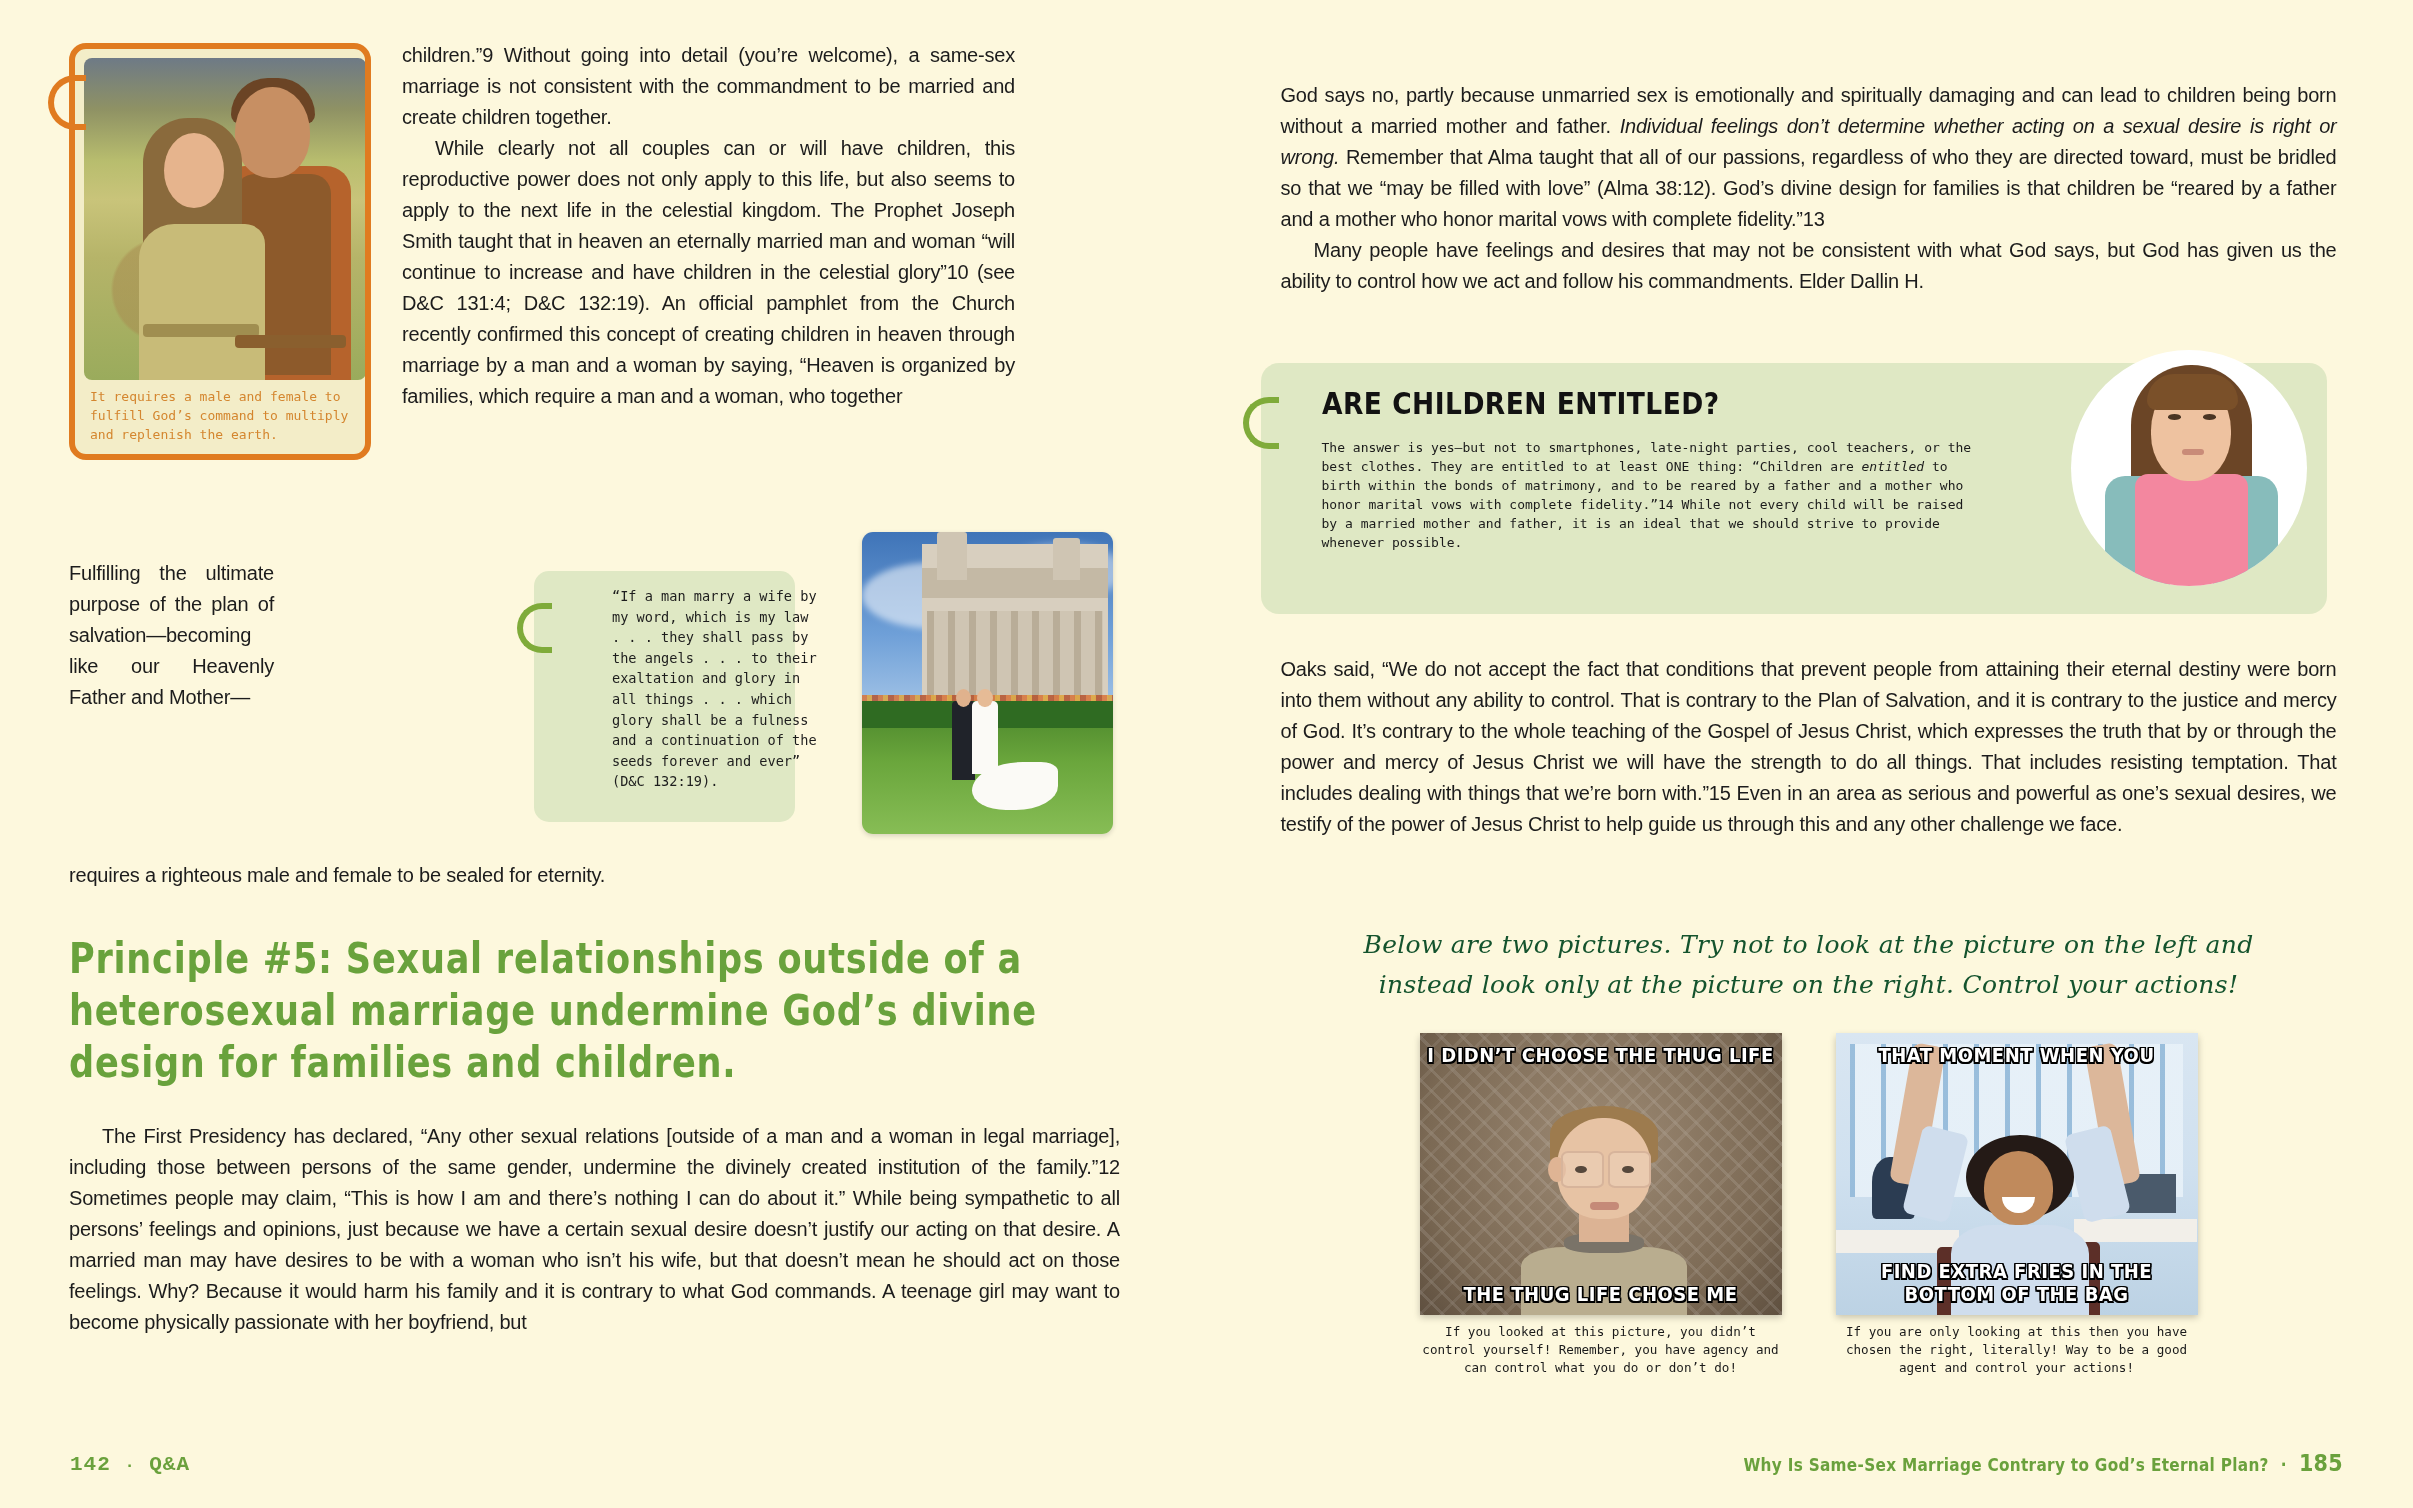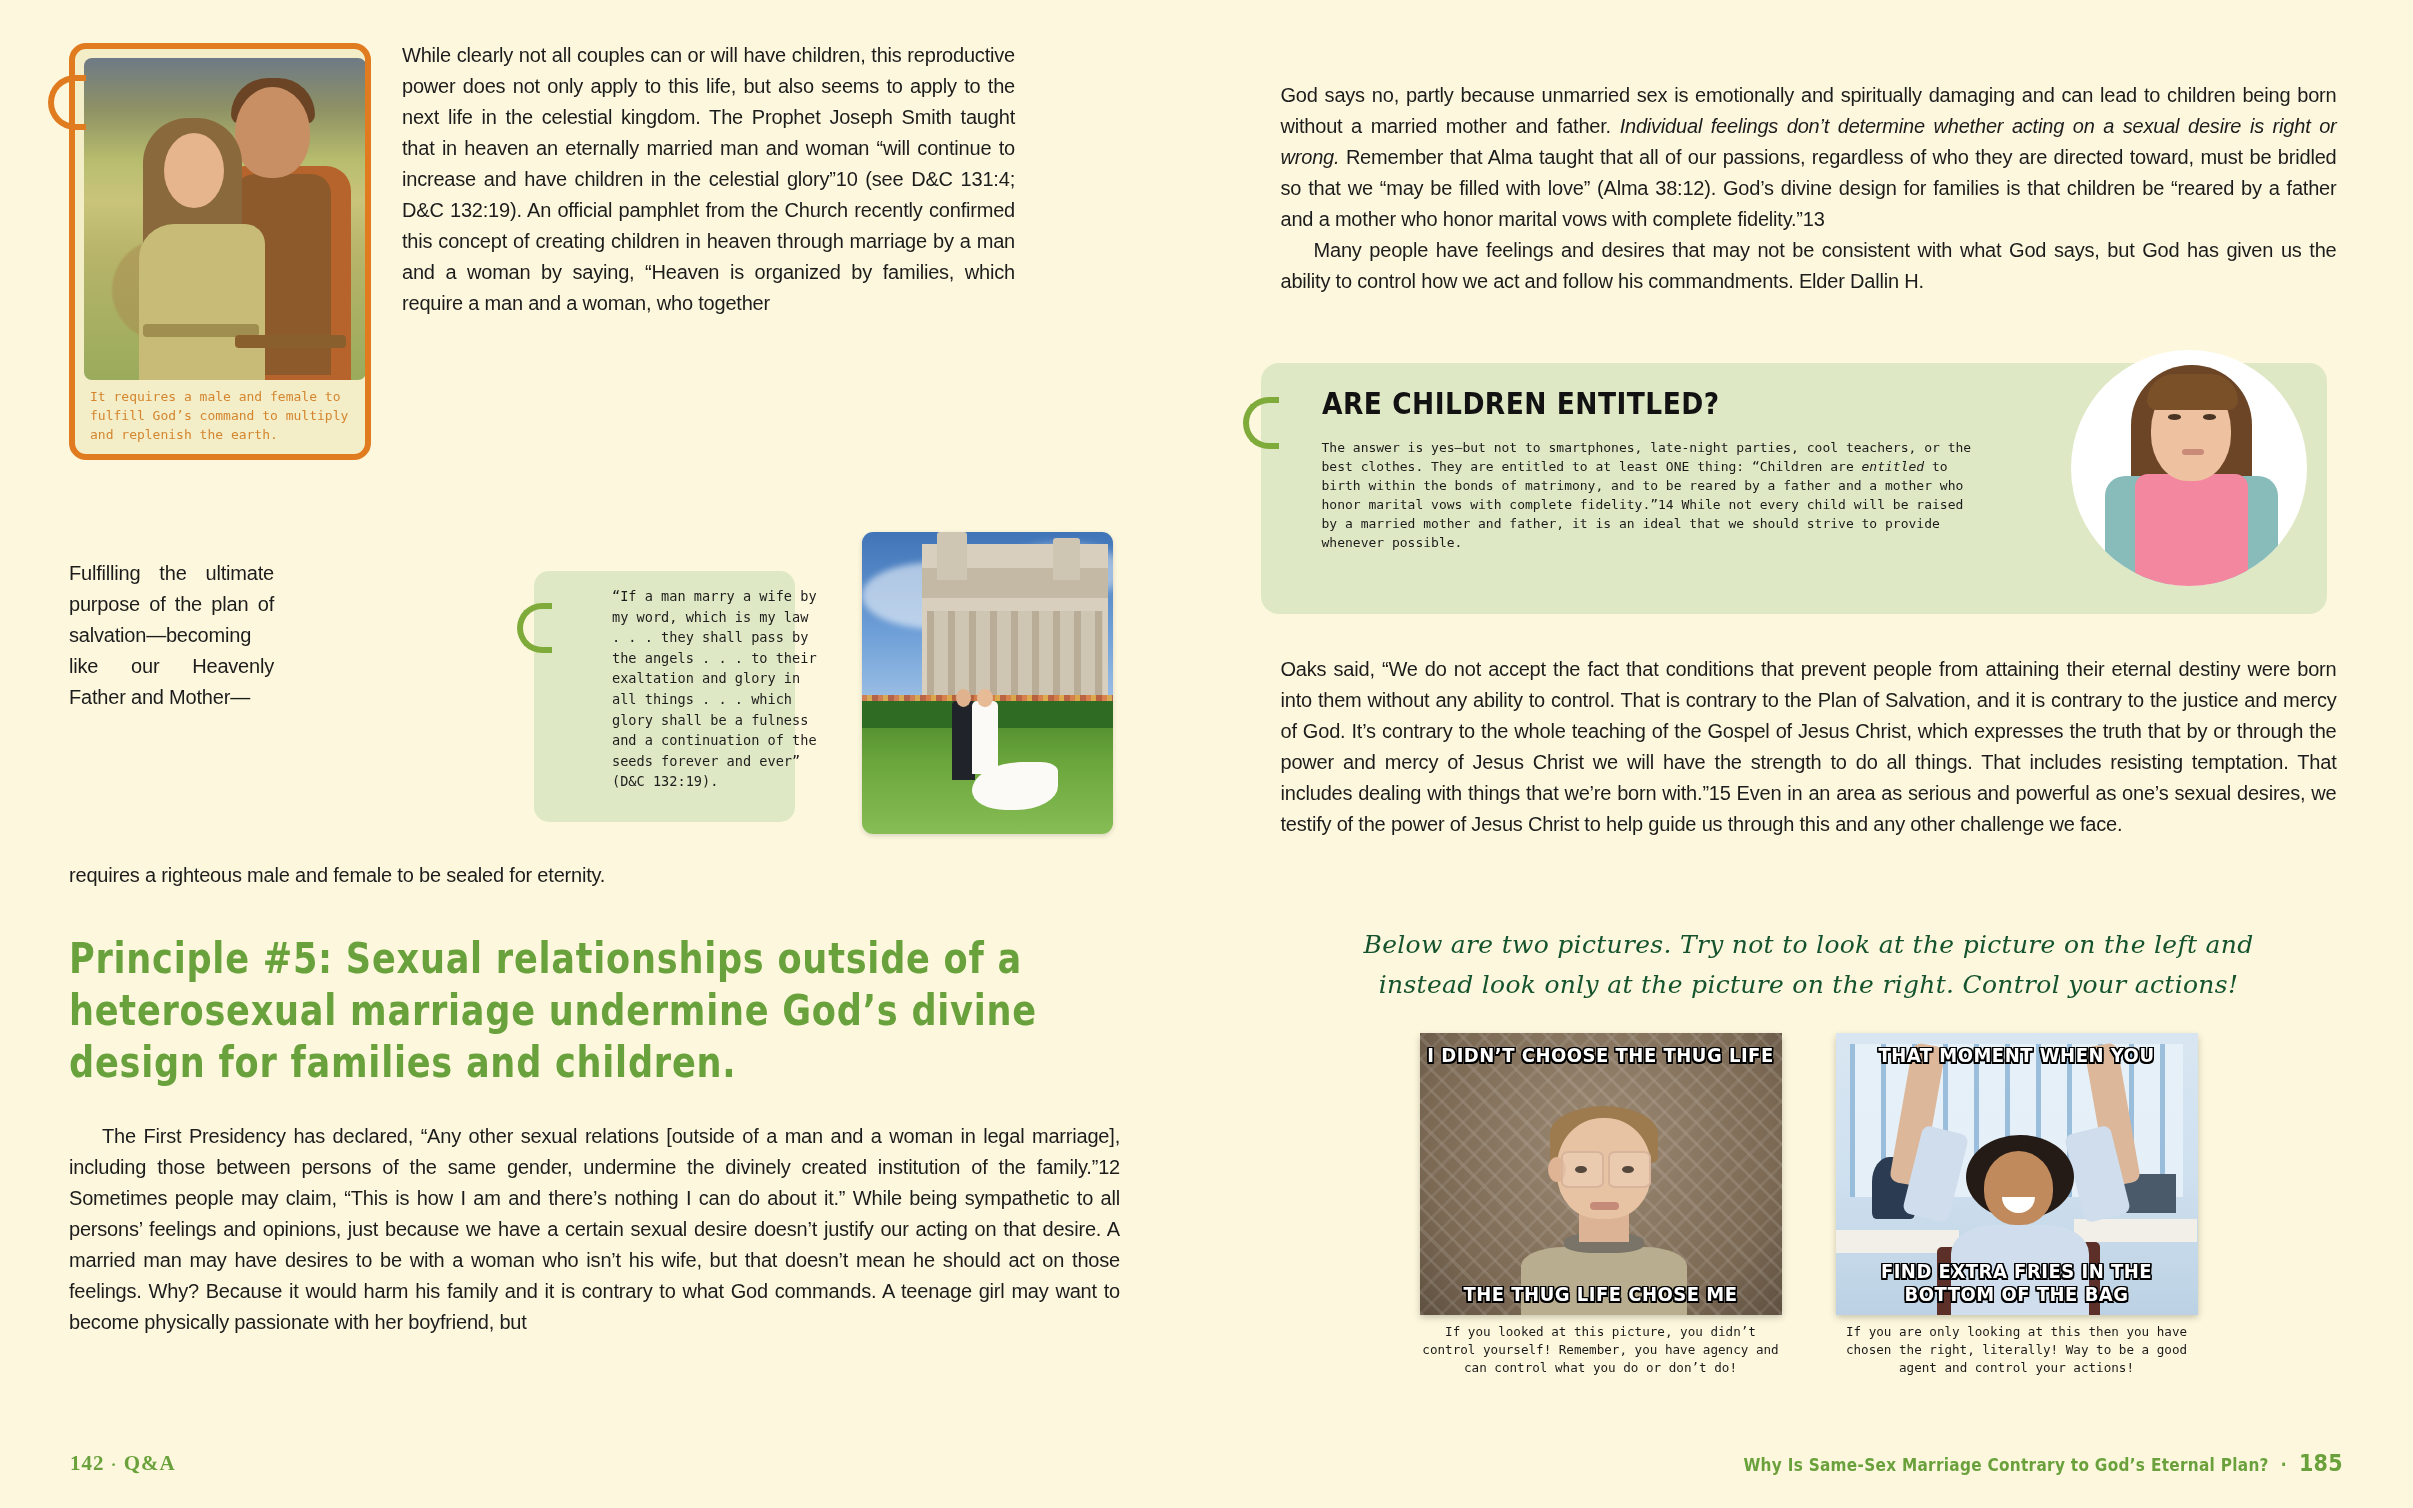--- a/index.html
+++ b/index.html
@@ -231,21 +231,21 @@
   .m2-hair { position:absolute; left:36%; top:36%; width:30%; height:30%; border-radius:50%; background:#241a16; }
   .m2-face { position:absolute; left:41%; top:42%; width:19%; height:26%; border-radius:50% 50% 46% 46%; background:#c08a5c; }
   .m2-mouth { position:absolute; left:46%; top:58%; width:9%; height:6%; border-radius:0 0 20px 20px; background:#fff; }
   .m2-body { position:absolute; left:32%; top:68%; width:38%; height:34%; border-radius:30% 30% 0 0; background:#cfdded; }
   .m2-chair { position:absolute; left:28%; top:76%; width:10%; height:26%; background:#5c2f28; border-radius:5px; }
   .m2-chair2 { position:absolute; left:63%; top:74%; width:10%; height:28%; background:#5c2f28; border-radius:5px; }
 
   
   .footer-l {
     position:absolute; left:70px; bottom:32px;
-    font-family: Liberation Serif, serif;
+    font-family: Liberation Mono, monospace;
     font-size:21px; font-weight:700; color:#6aa13c; letter-spacing:1px;
   }
   .footer-r {
     position:absolute; right:70px; bottom:32px;
     font-family: "DejaVu Sans Condensed","Liberation Sans Narrow","Liberation Sans", sans-serif;
     font-size:17px; font-weight:700; color:#6aa13c; letter-spacing:0.3px;
     display:flex; align-items:baseline; gap:12px;
   }
   .footer-r .pg { font-size:23px; }
   .dot { font-size:17px; }
@@ -268,20 +268,21 @@
         <div class="p-wm-hair"></div>
         <div class="p-wm-body"></div>
         <div class="p-wm-face"></div>
         <div class="p-belt1"></div>
         <div class="p-belt2"></div>
       </div>
       <div class="cap-orange">It requires a male and female to fulfill God’s command to multiply and replenish the earth.</div>
     </div>
 
     <div class="l-col-r body-col">
+      <p>children.”9 Without going into detail (you’re welcome), a same-sex marriage is not consistent with the commandment to be married and create children together.</p>
       <p>While clearly not all couples can or will have children, this reproductive power does not only apply to this life, but also seems to apply to the next life in the celestial kingdom. The Prophet Joseph Smith taught that in heaven an eternally married man and woman “will continue to increase and have children in the celestial glory”10 (see D&amp;C 131:4; D&amp;C 132:19). An official pamphlet from the Church recently confirmed this concept of creating children in heaven through marriage by a man and a woman by saying, “Heaven is organized by families, which require a man and a woman, who together</p>
     </div>
 
     <div class="l-lower-left body-col">
       <p>Fulfilling the ultimate purpose of the plan of salvation—becoming like our Heavenly Father and Mother—</p>
     </div>
 
     <div class="quote-hook"></div>
     <div class="quote-box">
       <div class="quote-text">“If a man marry a wife by my word, which is my law . . . they shall pass by the angels . . . to their exaltation and glory in all things . . . which glory shall be a fulness and a continuation of the seeds forever and ever” (D&amp;C 132:19).</div>

